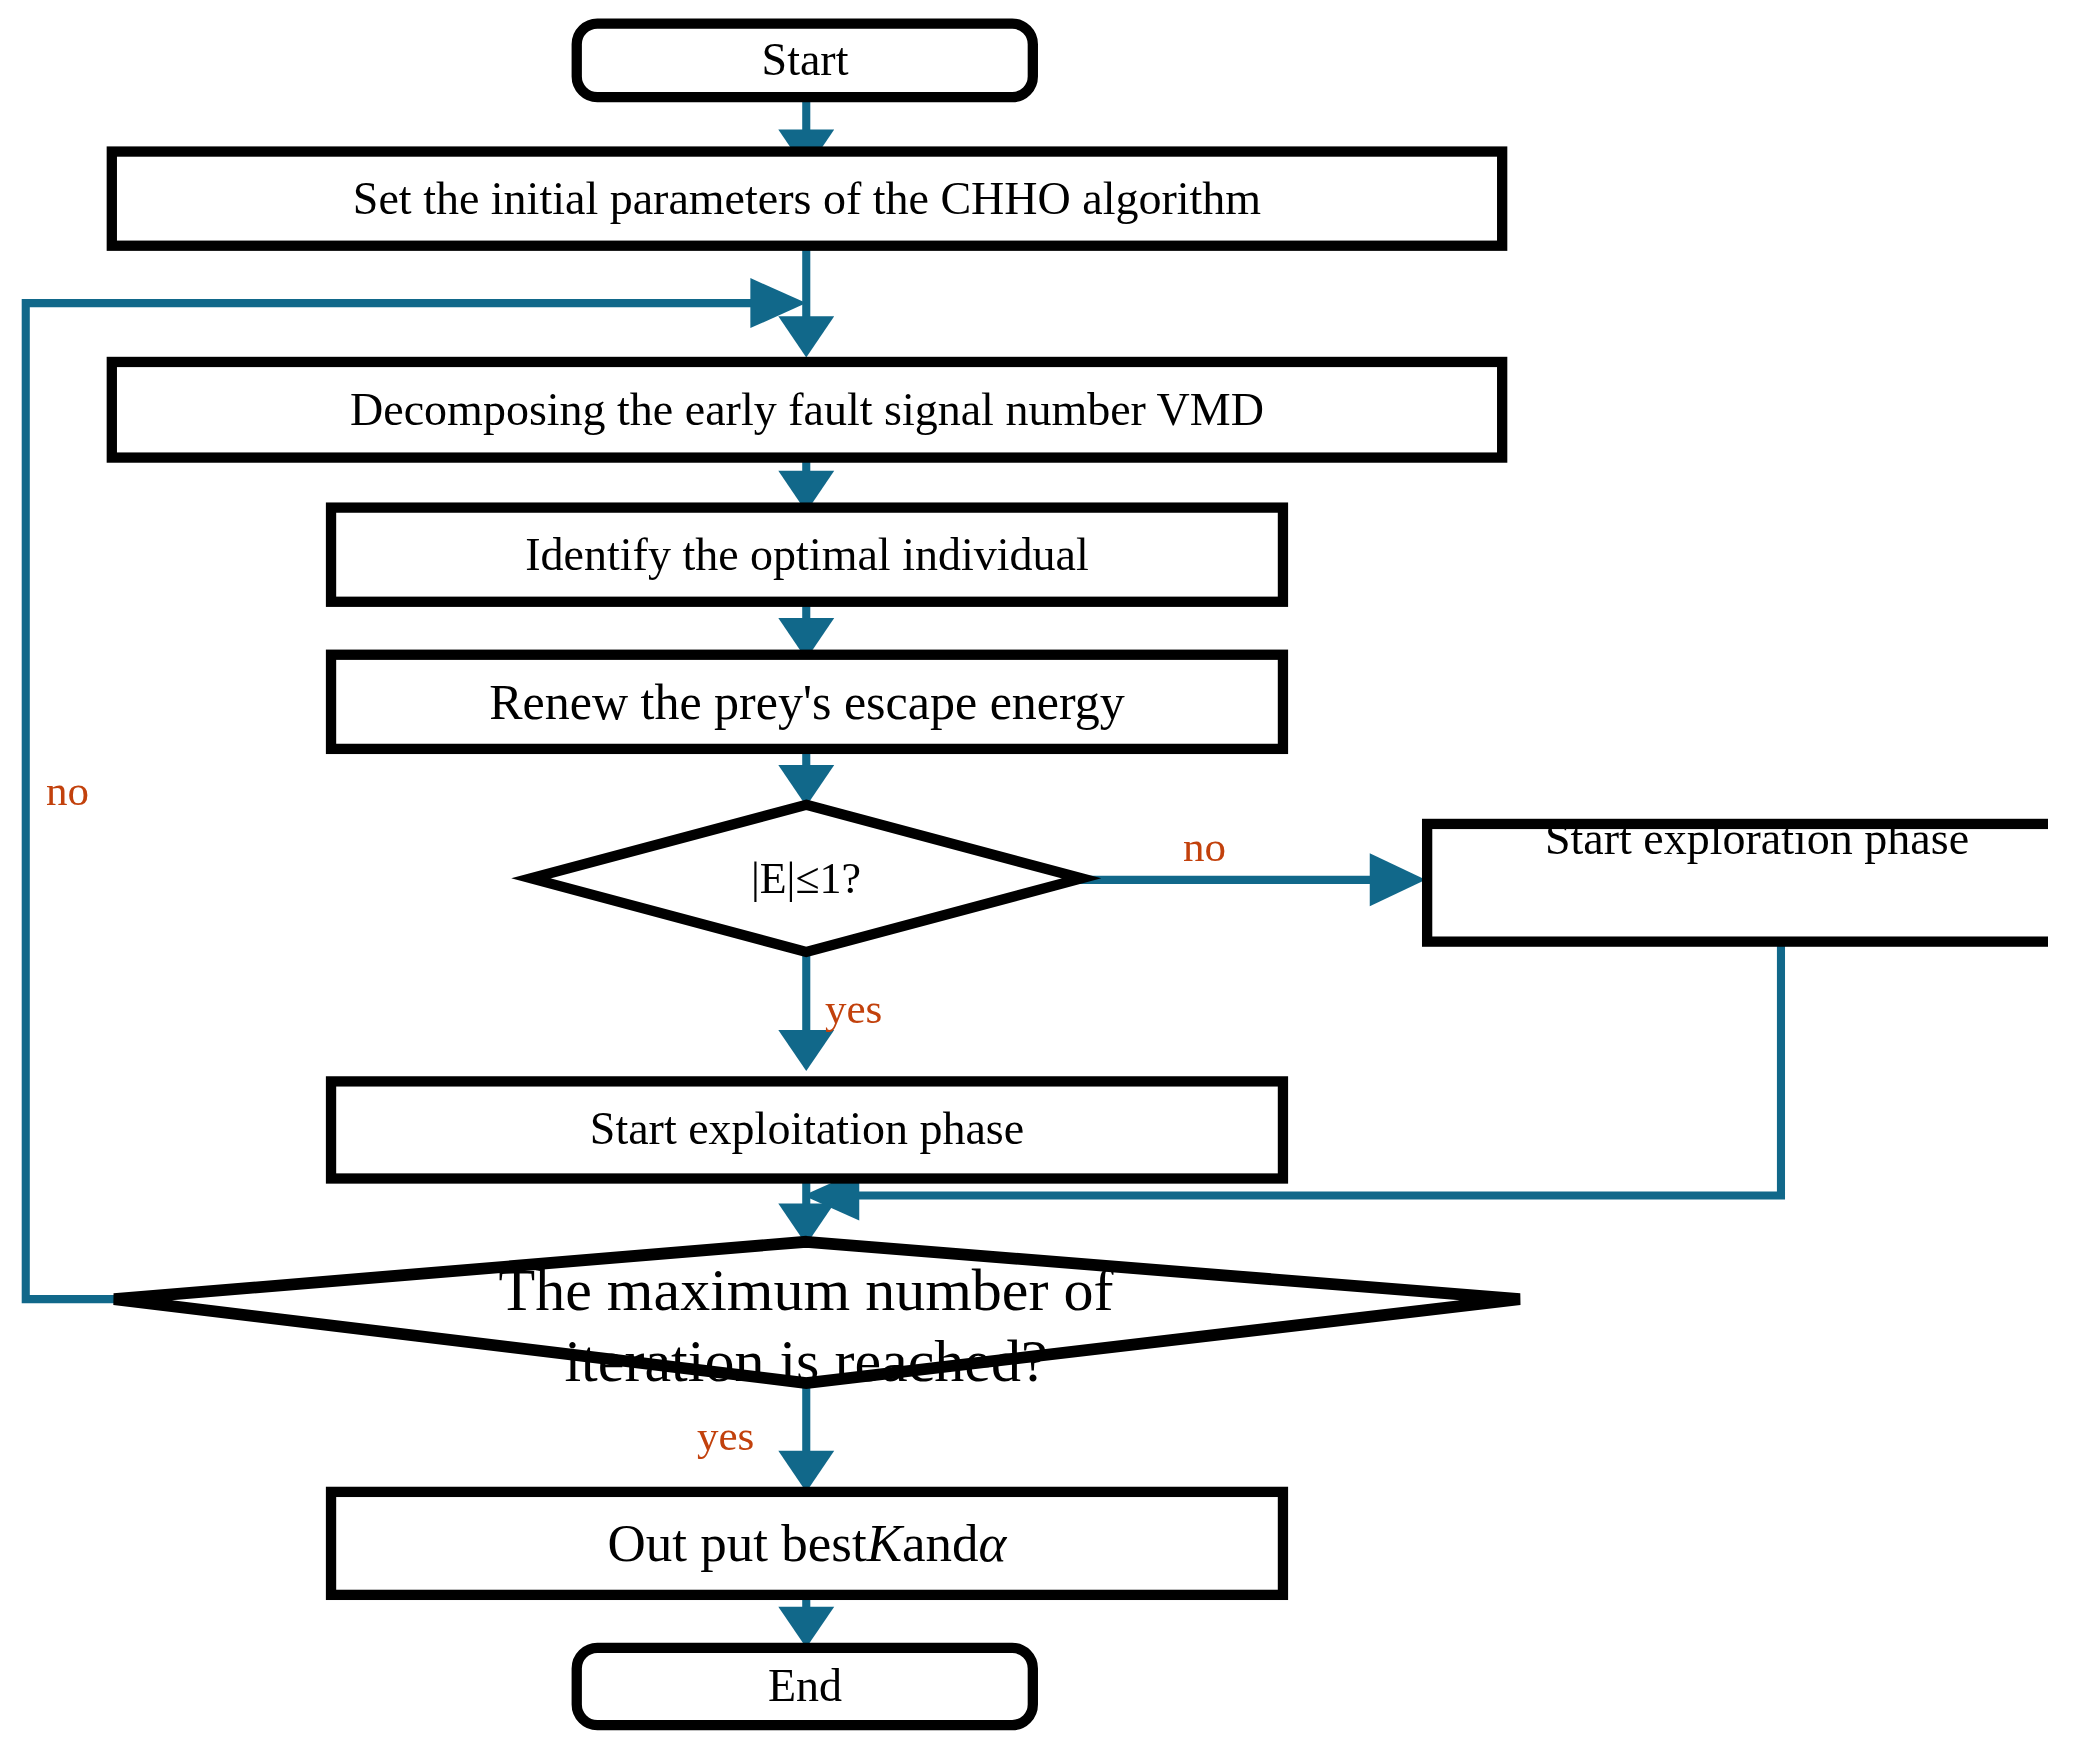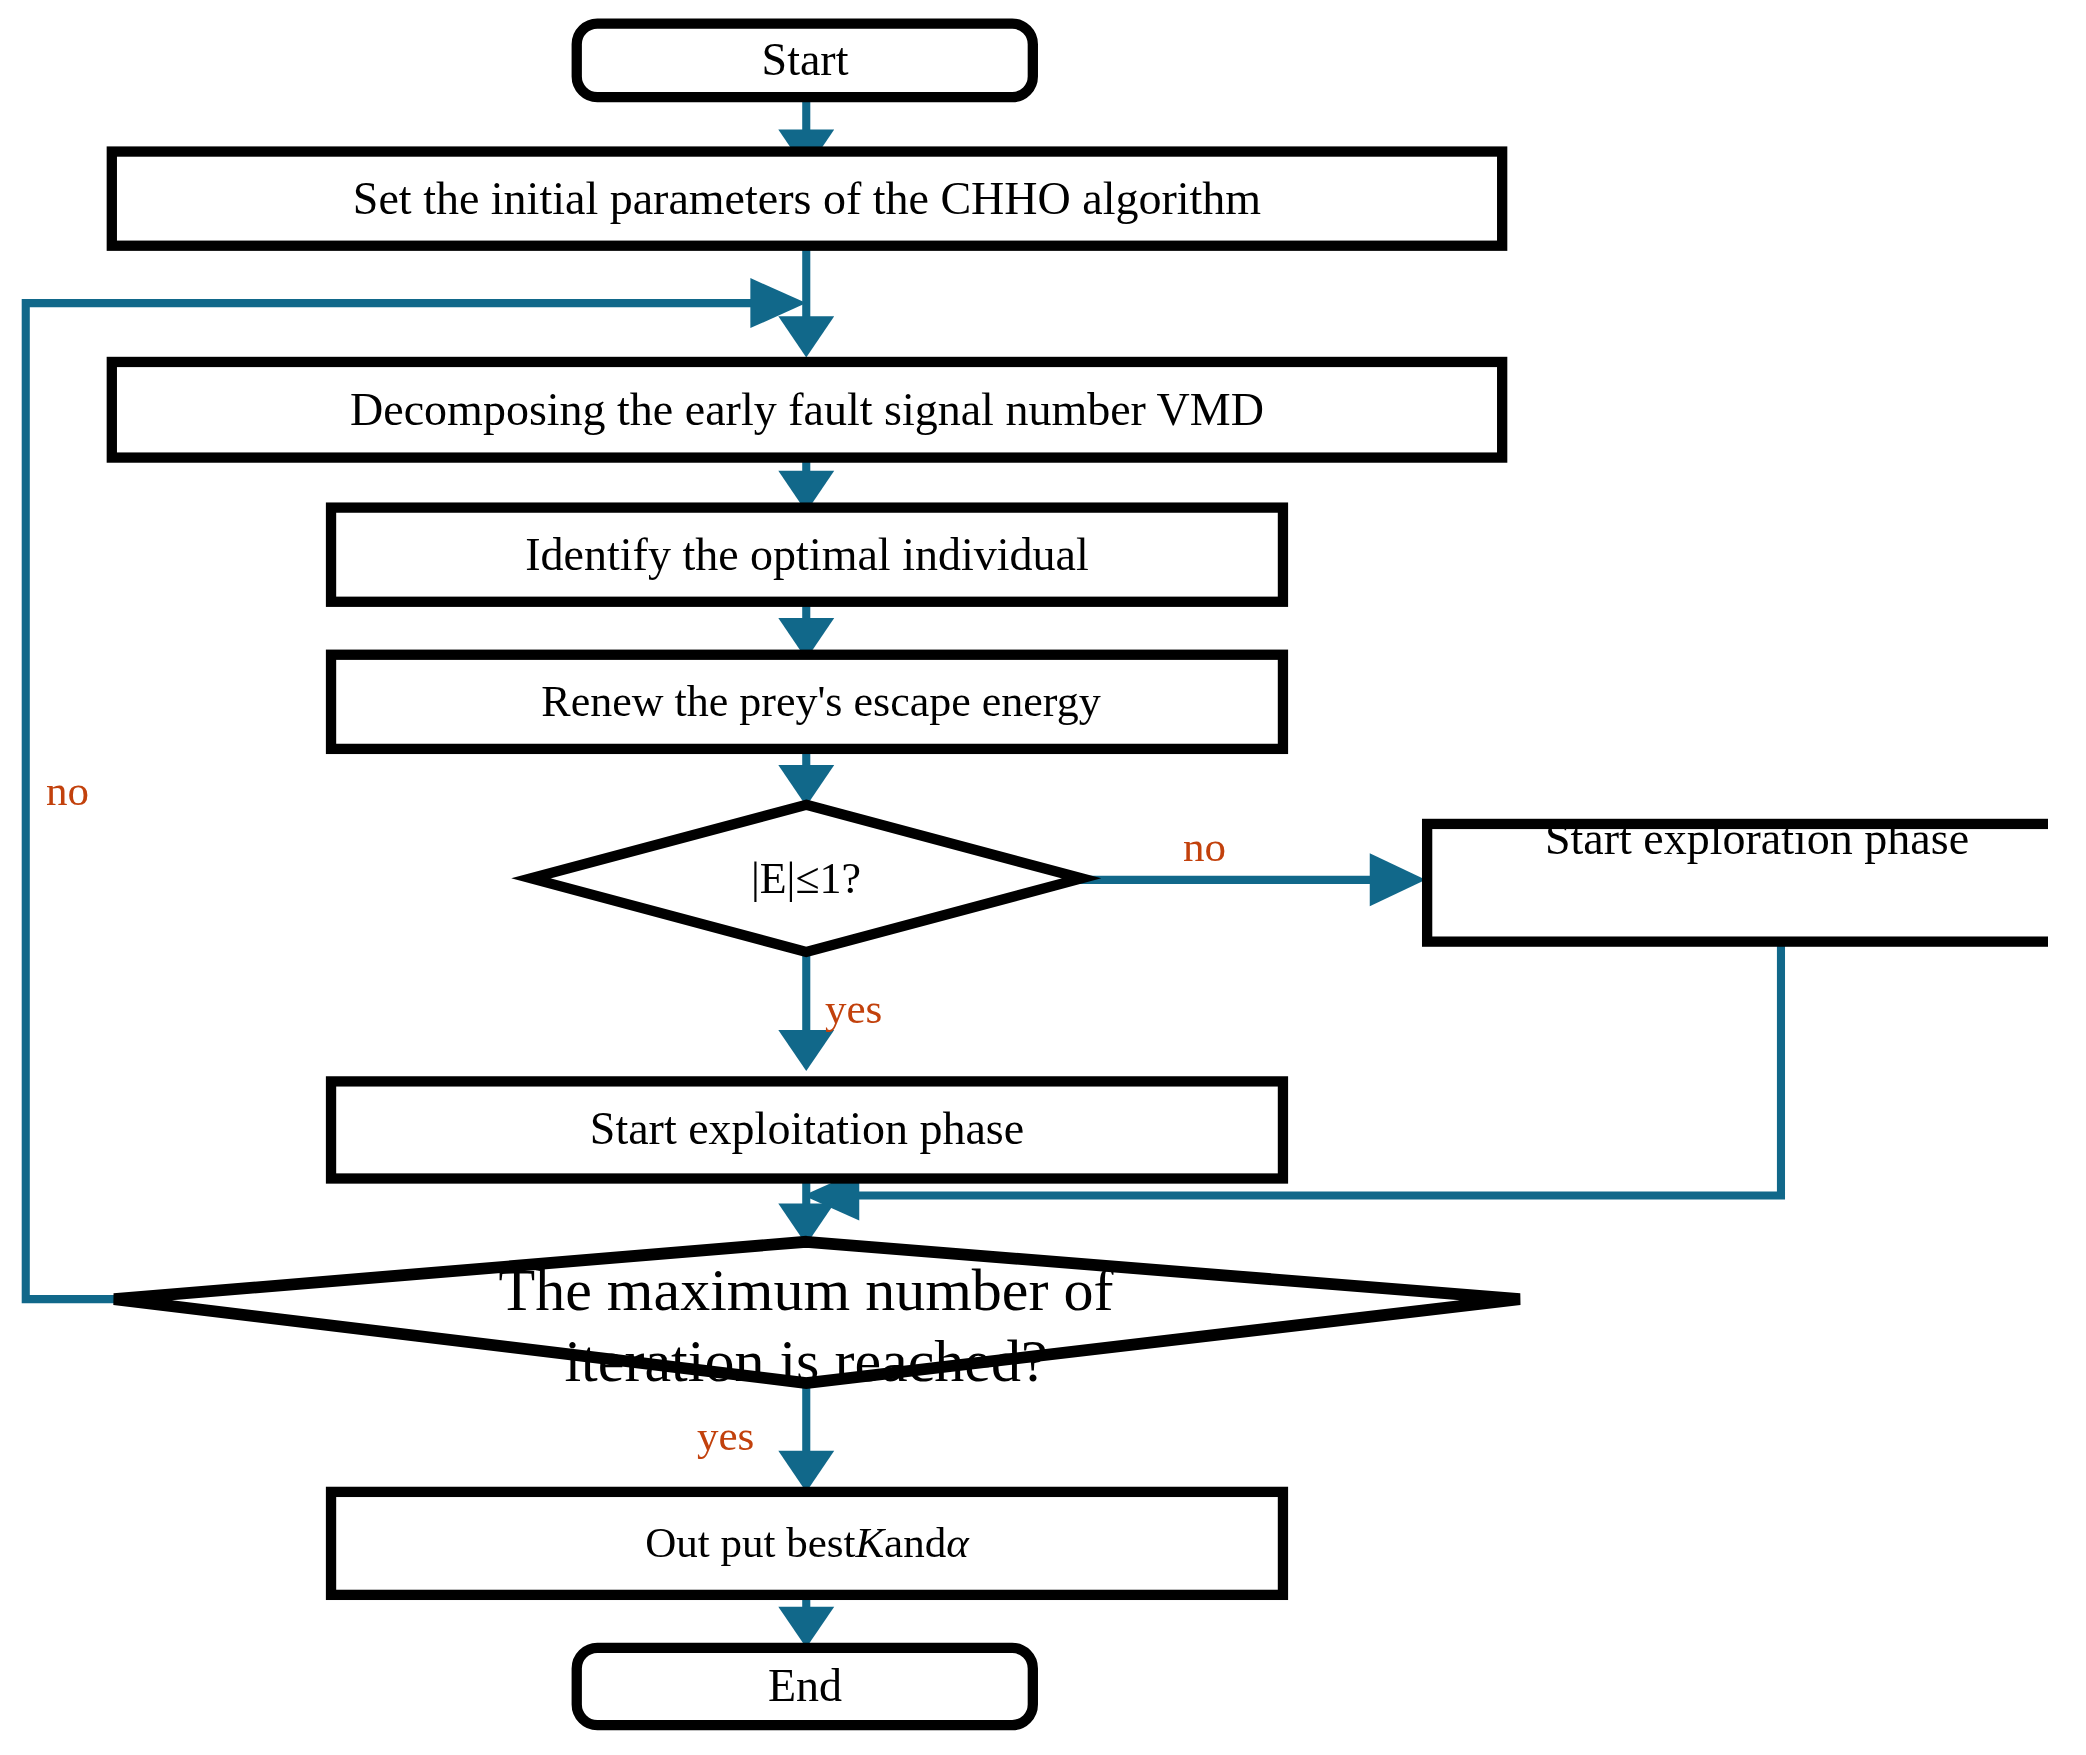--- a/index.html
+++ b/index.html
@@ -145,32 +145,32 @@
   </svg>
 
   <div class="node-text" style="left:577px; top:23.5px; width:456px; height:74px; font-size:46px;">Start</div>
 
   <div class="node-text" style="left:112px; top:152px; width:1390px; height:94px; font-size:46px;">Set the initial parameters of the CHHO algorithm</div>
 
   <div class="node-text" style="left:112px; top:362px; width:1390px; height:96px; font-size:46px;">Decomposing the early fault signal number VMD</div>
 
   <div class="node-text" style="left:331px; top:508px; width:952px; height:94px; font-size:46px;">Identify the optimal individual</div>
 
-  <div class="node-text" style="left:345px; top:655px; width:952px; height:94px; font-size:44px;">Renew the prey's escape energy</div>
+  <div class="node-text" style="left:331px; top:655px; width:952px; height:94px; font-size:50px;">Renew the prey's escape energy</div>
 
   <div class="node-text" style="left:622px; top:842px; width:368px; height:74px; font-size:44px;">|E|≤1?</div>
 
   <div class="node-text" style="left:1427px; top:780px; width:660px; height:118px; font-size:46px;">Start exploration phase</div>
 
   <div class="node-text" style="left:331px; top:1081px; width:952px; height:97px; font-size:46px;">Start exploitation phase</div>
 
   <div class="node-text" style="left:438px; top:1243px; width:736px; height:110px; font-size:60px;margin-top:28px;">The maximum number of
 iteration is reached?</div>
 
-  <div class="node-text" style="left:331px; top:1492px; width:952px; height:103px; font-size:43px;"><span>Out put best </span><span class="ital">K</span><span> and </span><span class="ital">α</span></div>
+  <div class="node-text" style="left:331px; top:1492px; width:952px; height:103px; font-size:53px;"><span>Out put best </span><span class="ital">K</span><span> and </span><span class="ital">α</span></div>
 
   <div class="node-text" style="left:577px; top:1648px; width:456px; height:77px; font-size:46px;">End</div>
 
   <div class="edge-label" style="left:46px; top:769px;">no</div>
 
   <div class="edge-label" style="left:1183px; top:825px;">no</div>
 
   <div class="edge-label" style="left:825px; top:987px;">yes</div>
 
   <div class="edge-label" style="left:697px; top:1414px;">yes</div>

